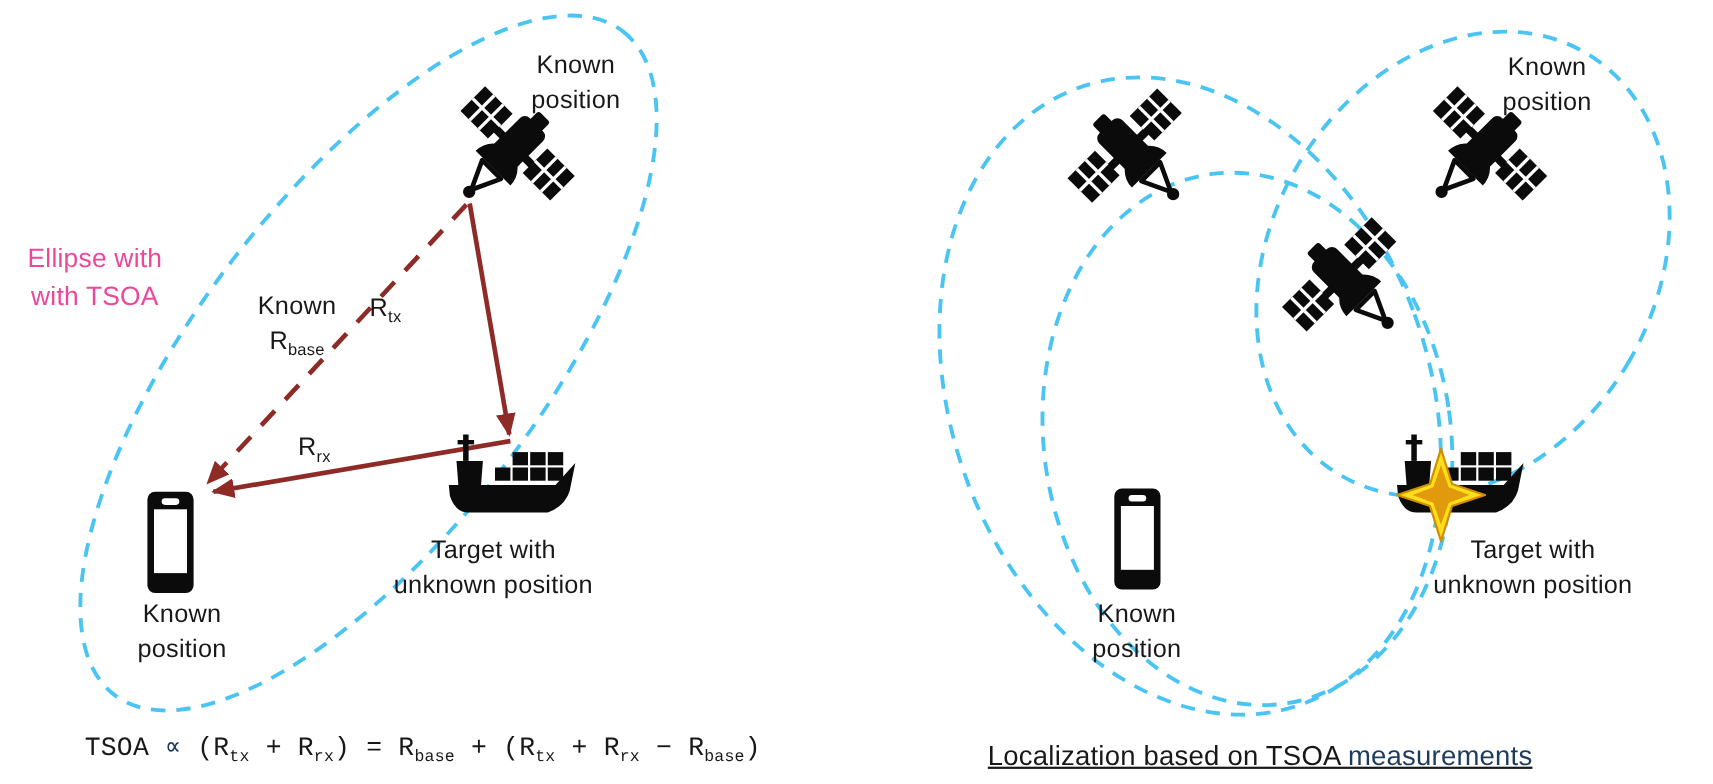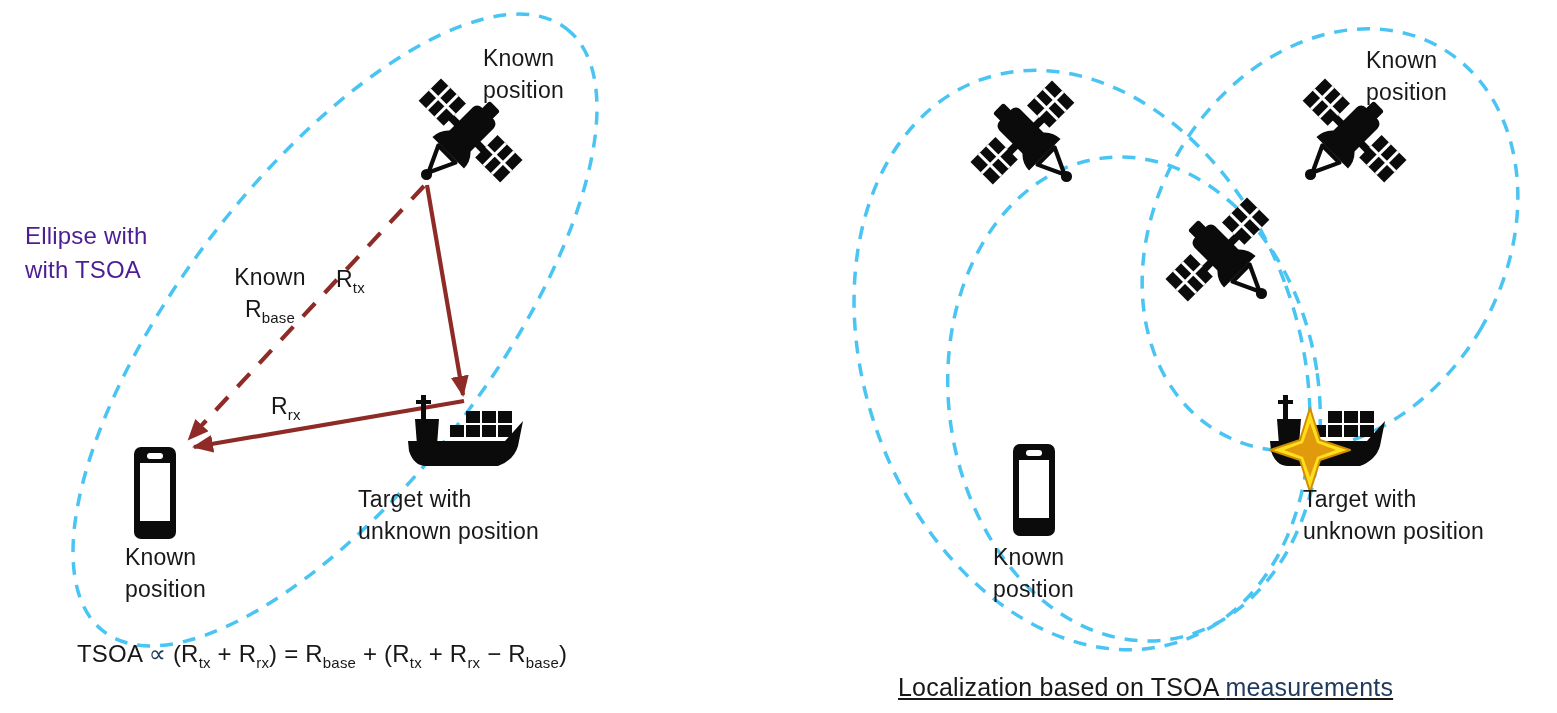--- a/index.html
+++ b/index.html
@@ -5,22 +5,22 @@
   html,body{margin:0;padding:0;background:#ffffff;}
   .stage{
     position:relative;width:1557px;height:713px;overflow:hidden;background:#fff;
     font-family:"Liberation Sans",sans-serif;
   }
   svg.layer{position:absolute;left:0;top:0;display:block;}
   .lbl{
     position:absolute;color:#181818;font-size:23px;line-height:32px;
     white-space:nowrap;letter-spacing:0.2px;
   }
-  .lbl .line{display:block;}
-  .blue{color:#4c1d95;}
+  .lbl .line{display:block;text-align:center;}
+  .blue{color:#ec4899;}
   .navy{color:#1E3A5C;}
   .center{text-align:center;}
   .ellipse-lbl{font-size:24px;line-height:34px;}
   .formula{position:absolute;font-size:24px;color:#181818;white-space:nowrap;letter-spacing:0.2px;}
   .formula sub, .lbl sub{font-size:15px;line-height:0;}
   .caption{font-size:25px;text-decoration:underline;}
 </style>
 </head>
 <body>
 
@@ -124,21 +124,21 @@
   <div class="lbl" style="left:125px;top:541px;">
     <span class="line">Known</span>
     <span class="line">position</span>
   </div>
 
   <div class="lbl" style="left:358px;top:483px;">
     <span class="line">Target with</span>
     <span class="line">unknown position</span>
   </div>
 
-  <div class="formula" style="left:77px;top:640px;">
+  <div class="formula" style="left:77px;top:664px;font-family:Liberation Mono, monospace;">
     <span>TSOA </span><span class="navy">∝</span><span> (R</span><sub>tx</sub><span> + R</span><sub>rx</sub><span>) = R</span><sub>base</sub><span> + (R</span><sub>tx</sub><span> + R</span><sub>rx</sub><span> − R</span><sub>base</sub><span>)</span>
   </div>
 
   <div class="lbl" style="left:1366px;top:44px;">
     <span class="line">Known</span>
     <span class="line">position</span>
   </div>
 
   <div class="lbl" style="left:993px;top:541px;">
     <span class="line">Known</span>

